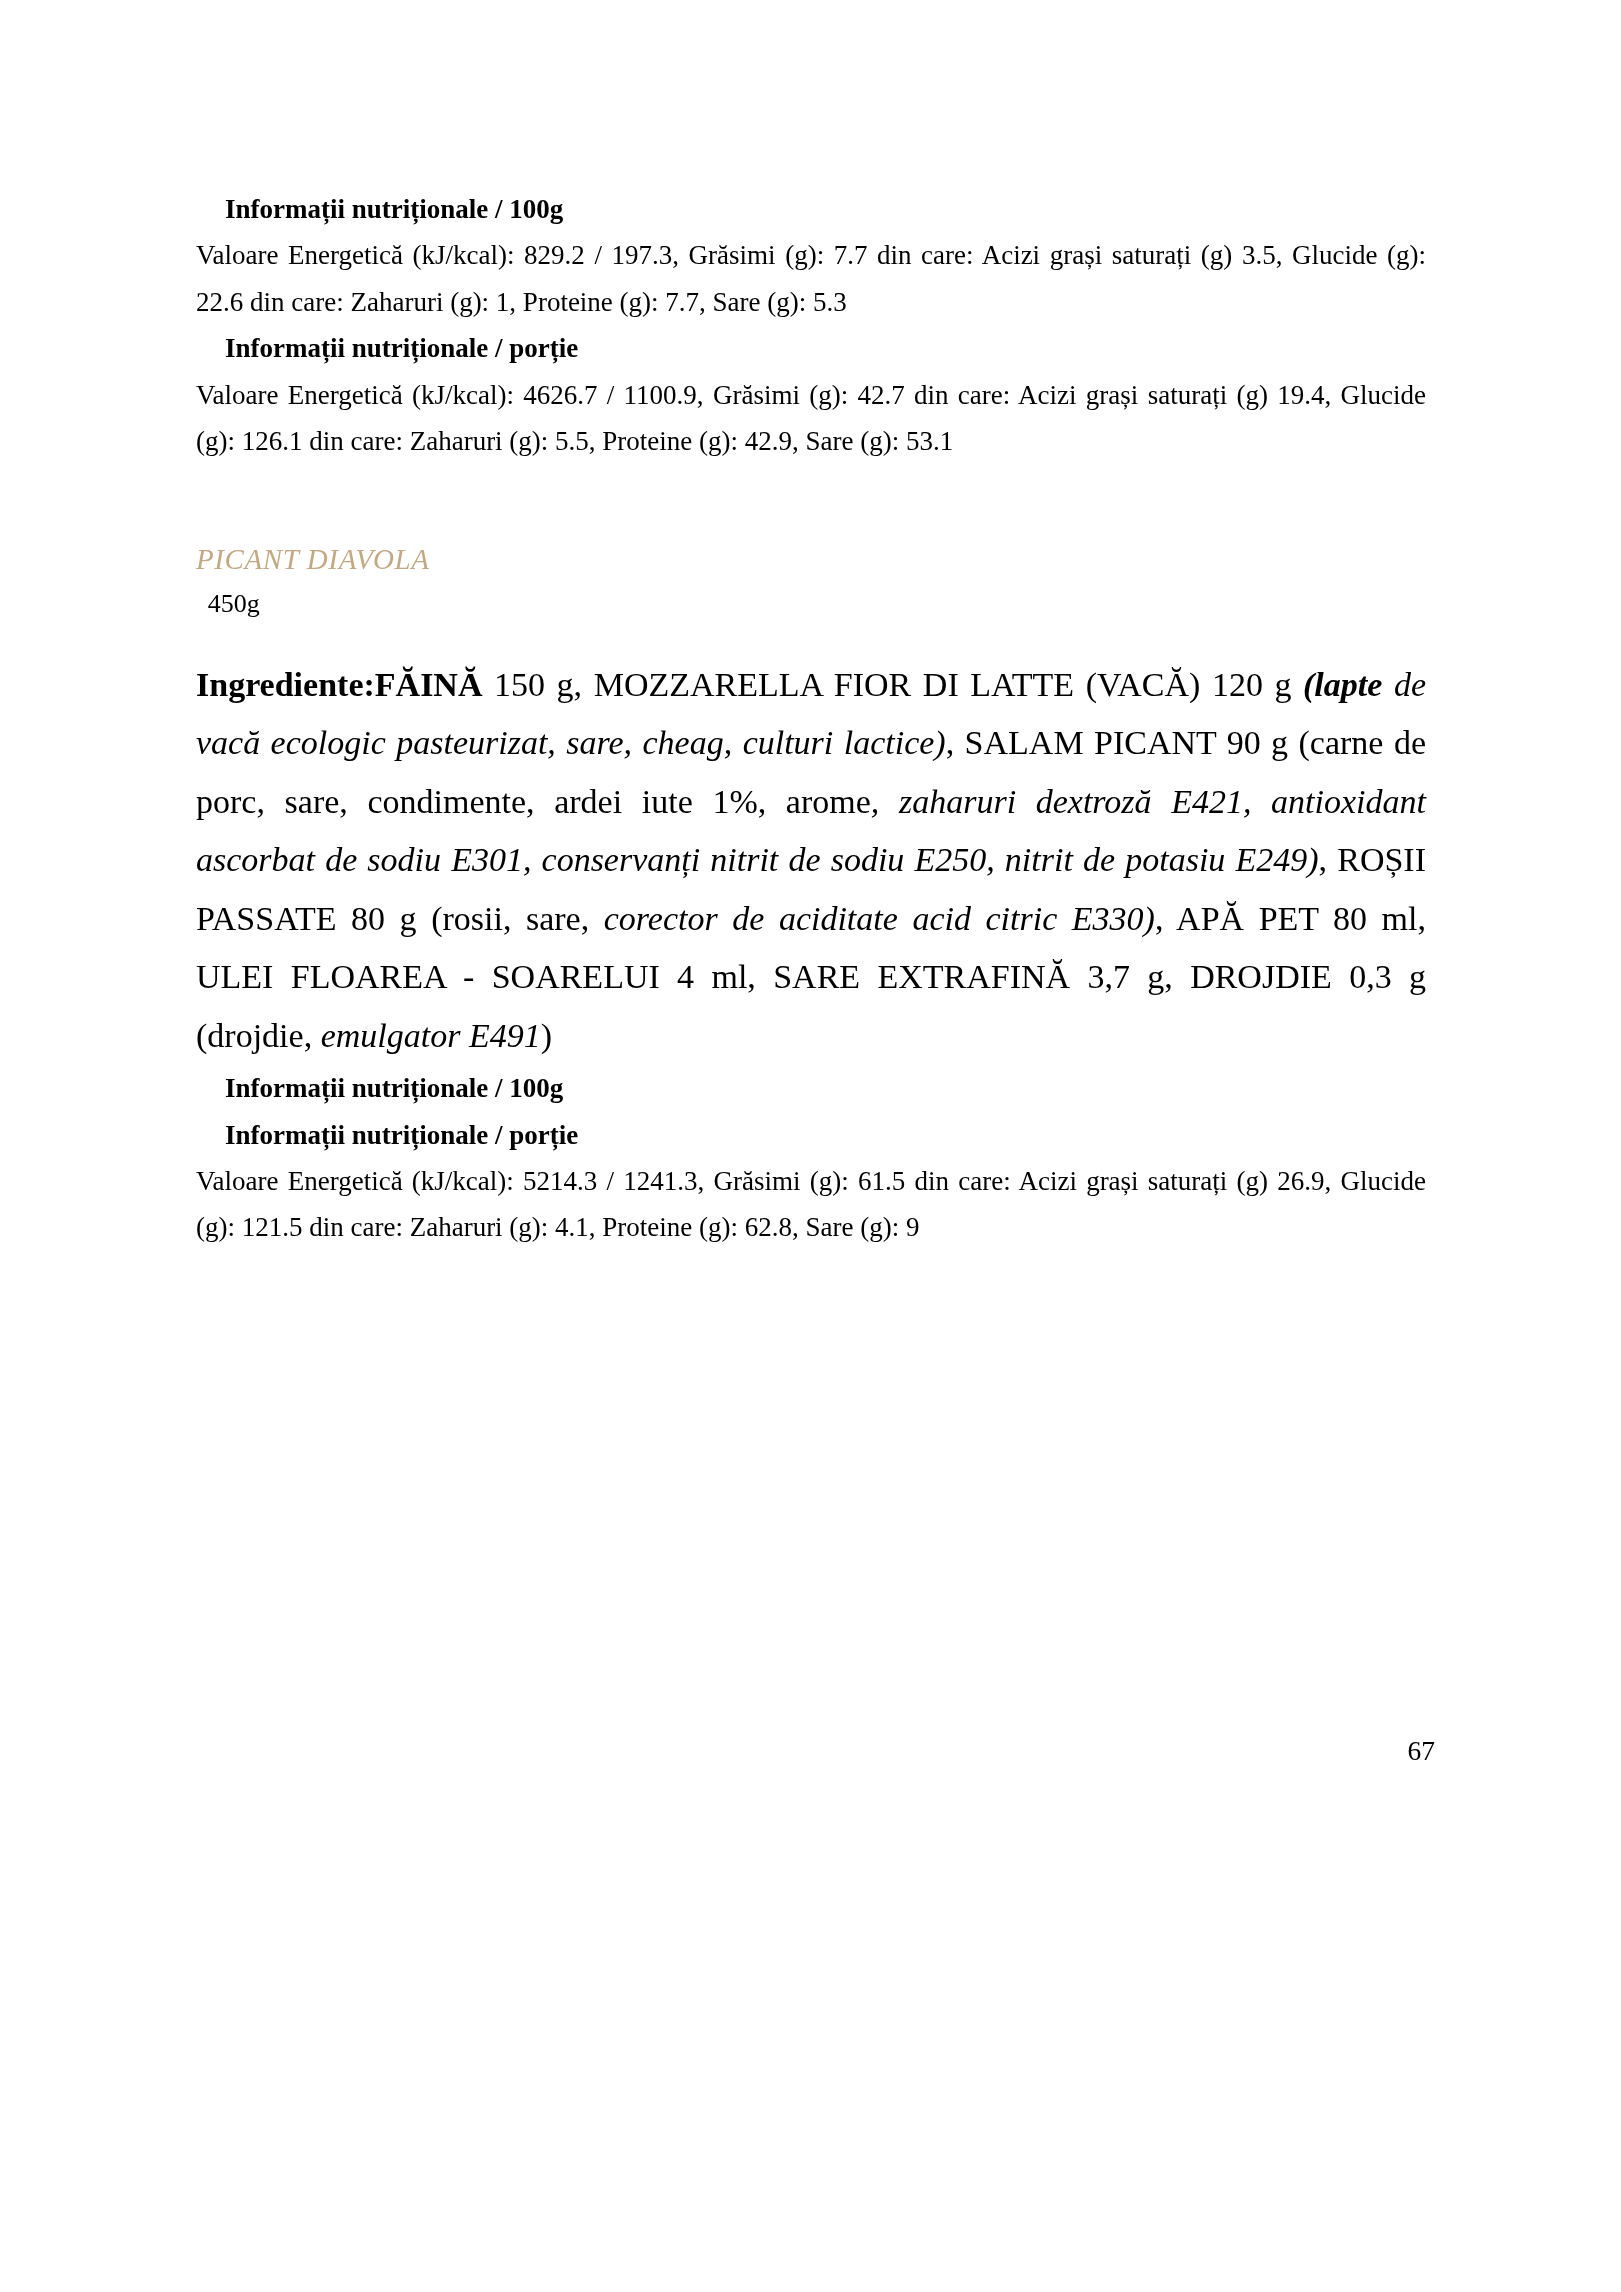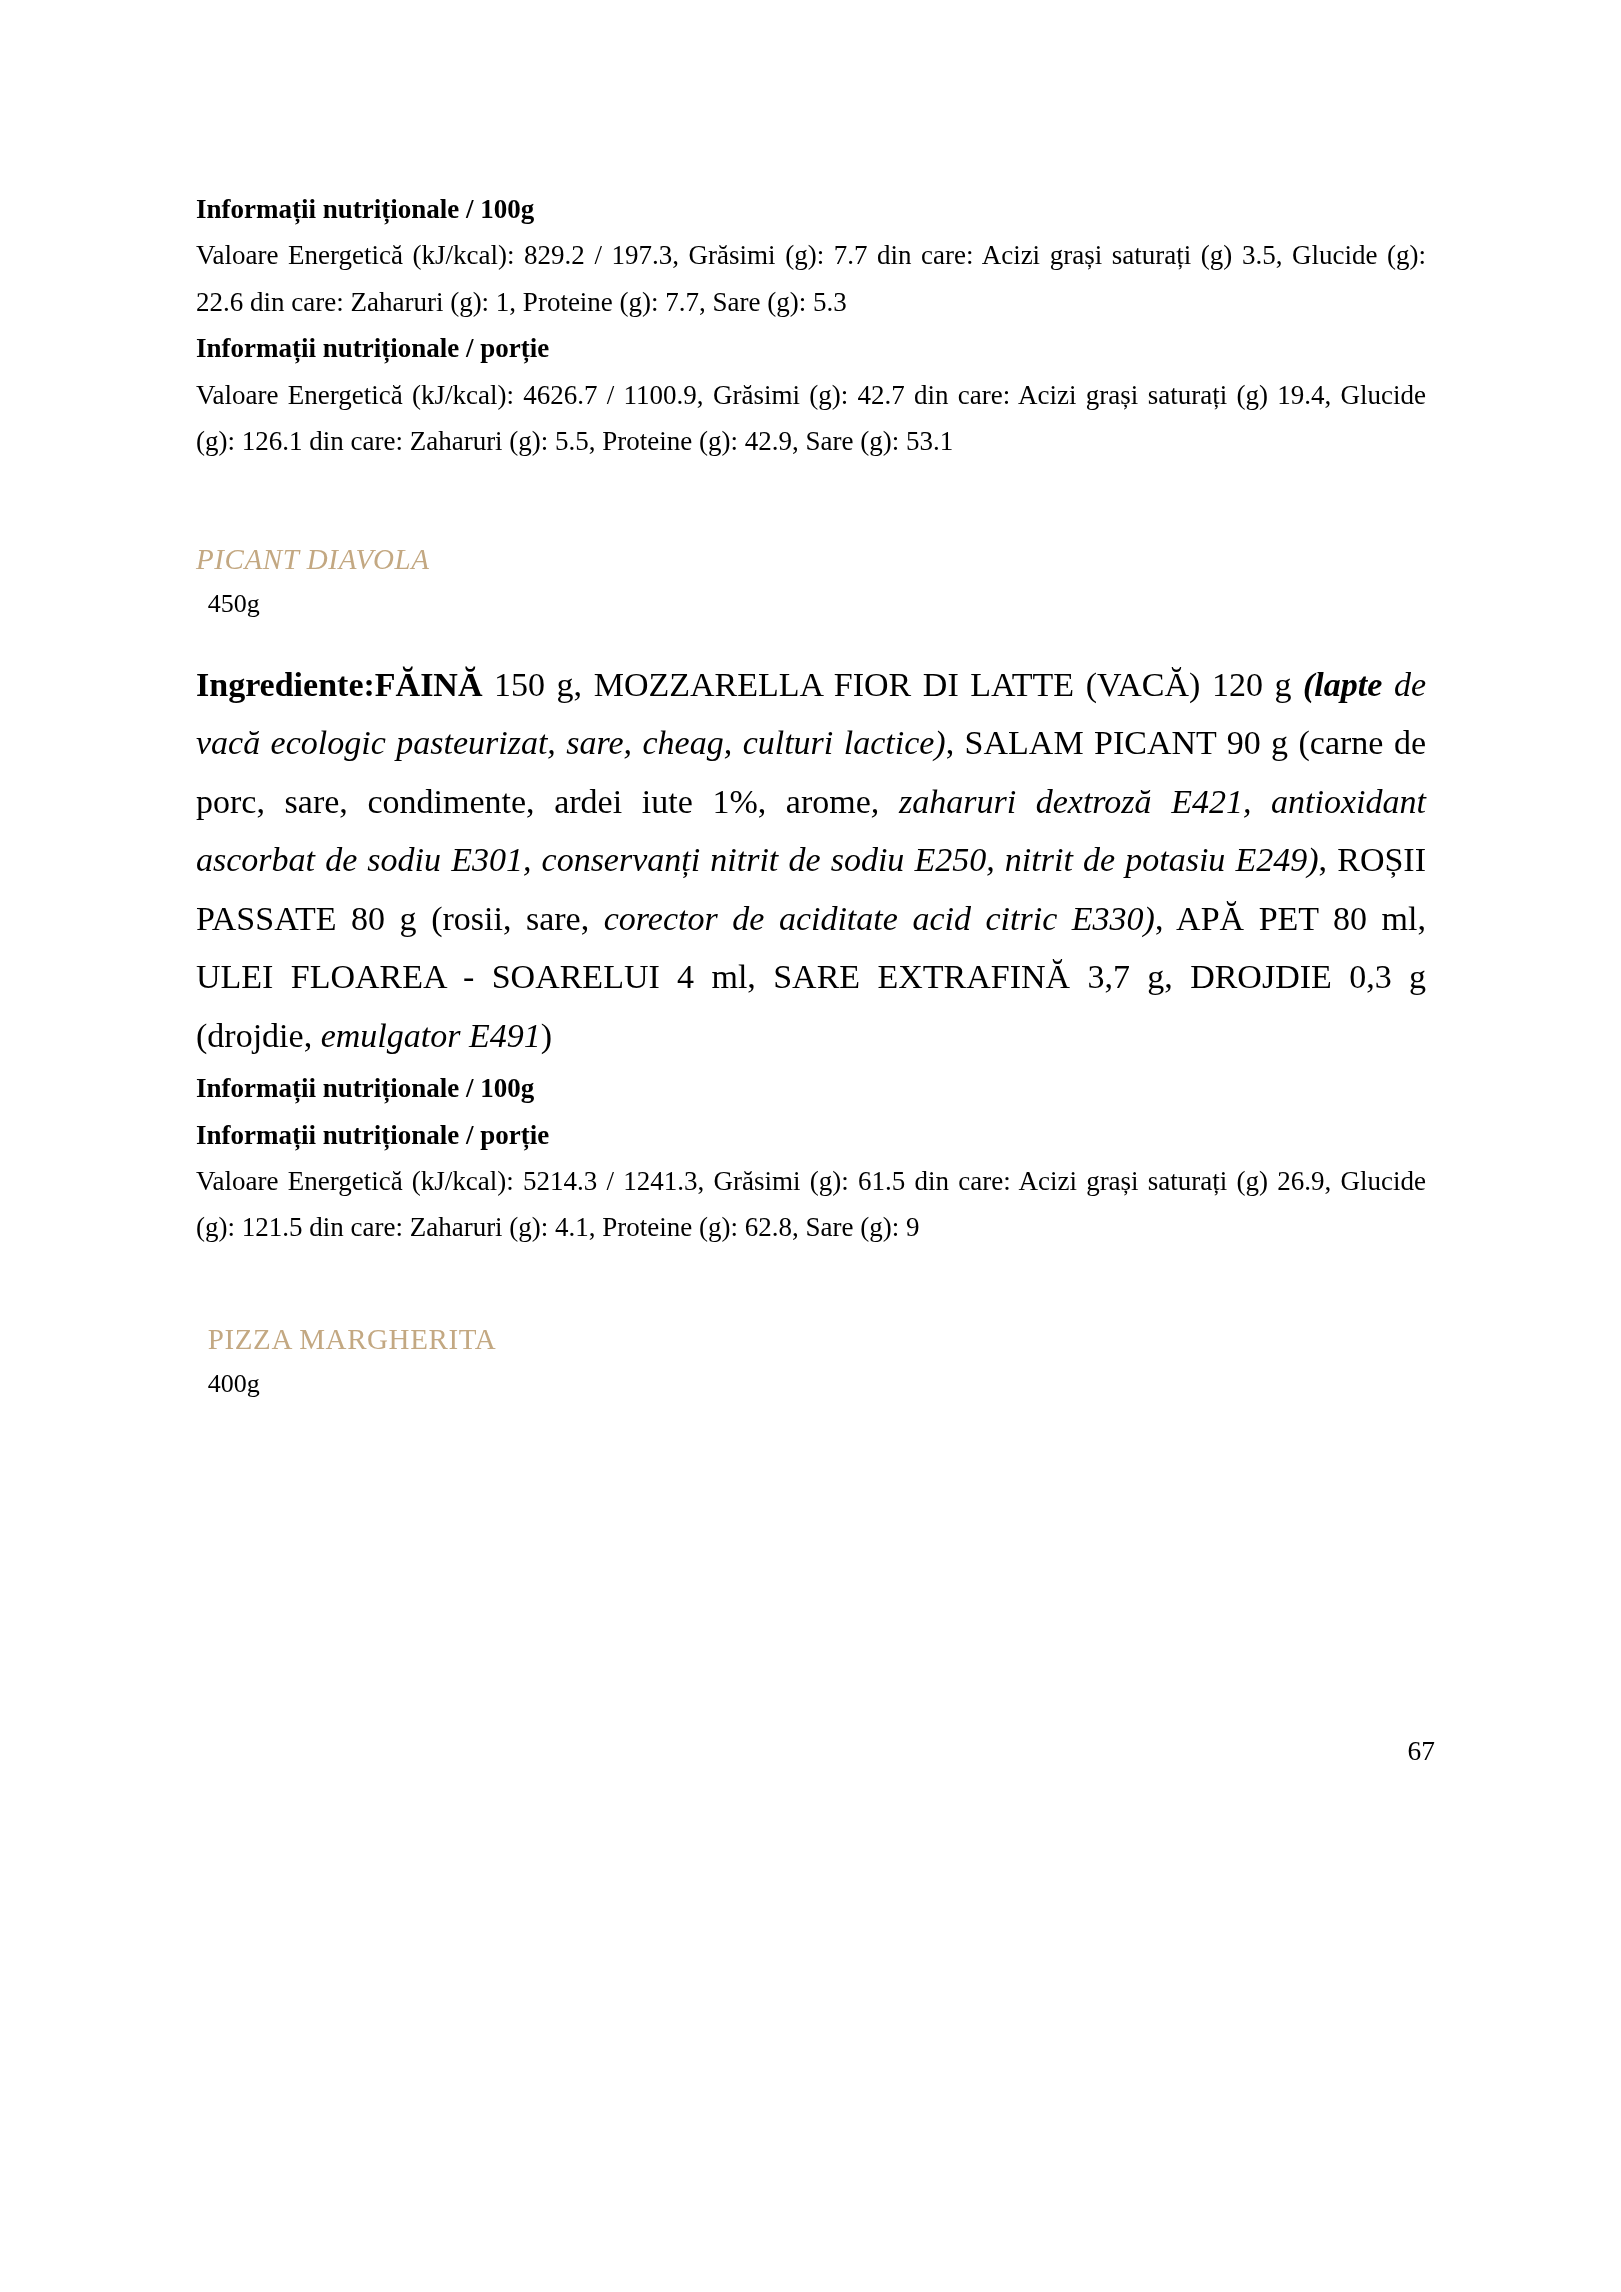--- a/index.html
+++ b/index.html
@@ -32,20 +32,21 @@
     line-height: 1.72;
     text-align: justify;
     text-justify: inter-word;
     margin-bottom: 0;
   }
   .heading-bold {
     font-size: 27px;
     font-weight: bold;
     line-height: 1.72;
     text-align: left;
+    margin-left: 29px;
   }
   .section-title {
     font-size: 29px;
     color: #c3a882;
     letter-spacing: 0.6px;
     line-height: 1.6;
     font-family: "Liberation Serif", serif;
   }
   .section-title.italic {
     font-style: italic;
@@ -109,23 +110,19 @@
 
       <p class="ingredients"><span class="bold">Ingrediente:</span><span id="diavola-ingredients"><span class="bold">FĂINĂ</span><span> 150 g, MOZZARELLA FIOR DI LATTE (VACĂ) 120 g </span><span class="bolditalic">(lapte</span><span class="ital"> de vacă ecologic pasteurizat, sare, cheag, culturi lactice)</span><span>, SALAM PICANT 90 g (carne de porc, sare, condimente, ardei iute 1%, arome</span><span class="ital">, zaharuri dextroză E421, antioxidant ascorbat de sodiu E301, conservanți nitrit de sodiu E250, nitrit de potasiu E249)</span><span>, ROȘII PASSATE 80 g (rosii, sare, </span><span class="ital">corector de aciditate acid citric E330)</span><span>, APĂ PET 80 ml, ULEI FLOAREA - SOARELUI 4 ml, SARE EXTRAFINĂ 3,7 g, DROJDIE 0,3 g (drojdie, </span><span class="ital">emulgator E491</span><span>)</span></span></p>
 
       <p class="heading-bold">Informații nutriționale / 100g</p>
       <p class="heading-bold">Informații nutriționale / porție</p>
       <p class="para">Valoare Energetică (kJ/kcal): 5214.3 / 1241.3, Grăsimi (g): 61.5 din care: Acizi grași saturați (g) 26.9, Glucide (g): 121.5 din care: Zaharuri (g): 4.1, Proteine (g): 62.8, Sare (g): 9</p>
     </div>
 
     <div class="gap-lg"></div>
 
-    <div>
-      <p class="section-title" style="padding-left:11.8px;">PIZZA MARGHERITA</p>
-      <p class="weight">400g</p>
-    </div>
 
   </div>
 
   <div class="page-number">67</div>
 
 </div>
 
 
 </body></html>

